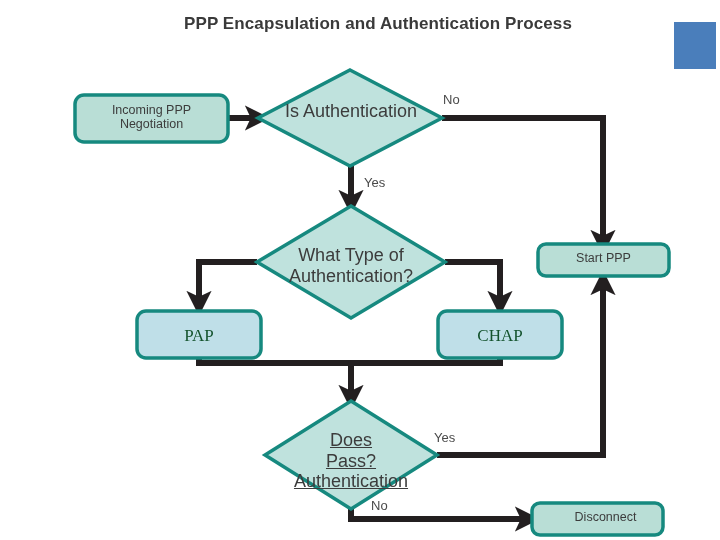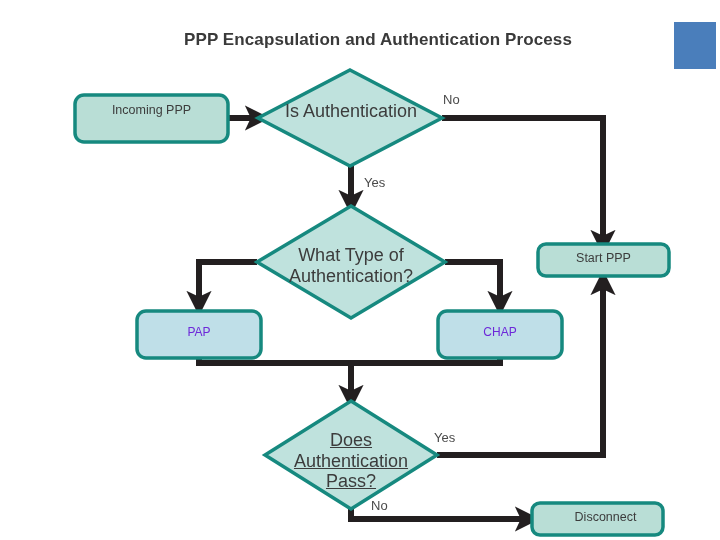--- a/index.html
+++ b/index.html
@@ -24,36 +24,36 @@
   .title {
     position: absolute;
     left: 168px;
     top: 14px;
     width: 420px;
     text-align: center;
     font-size: 17px;
     font-weight: bold;
     color: #3a3a3a;
     letter-spacing: 0.1px;
-    margin-top: 16px;
   }
   .node-label {
     position: absolute;
     text-align: center;
     color: #333333;
     line-height: 1.15;
     pointer-events: none;
   }
   .proc-label {
     font-size: 12.5px;
     color: #3c3c3c;
   }
   .proc-label-big {
-    font-size: 12px;
-    color: #6d28d9;
+    font-size: 17px;
+    color: #14532d;
+    font-family: Liberation Serif, serif;
   }
   .dia-label {
     font-size: 18px;
     color: #3c3c3c;
   }
   .edge-label {
     position: absolute;
     font-size: 13px;
     color: #4a4a4a;
     text-align: center;
@@ -133,41 +133,42 @@
       <stop offset="80%" stop-color="#a8642f"></stop>
       <stop offset="100%" stop-color="#e8dc92"></stop>
     </linearGradient>
   </defs>
 </svg>
 
 <div class="title">PPP Encapsulation and Authentication Process</div>
 
 <div class="node-label proc-label" style="left:75px; top:103px; width:153px;">
   <div>Incoming PPP</div>
+  <div>Negotiation</div>
 </div>
 
 <div class="node-label dia-label" style="left:260px; top:101px; width:182px;">
   <div>Is Authentication</div>
 </div>
 
 <div class="node-label dia-label" style="left:260px; top:245px; width:182px;">
   <div>What Type of</div>
   <div>Authentication?</div>
 </div>
 
 <div class="node-label proc-label-big" style="left:137px; top:326px; width:124px;">PAP</div>
 
 <div class="node-label proc-label-big" style="left:438px; top:326px; width:124px;">CHAP</div>
 
 <div class="node-label proc-label" style="left:538px; top:251px; width:131px;">Start PPP</div>
 
 <div class="node-label dia-label" style="left:268px; top:430px; width:166px;text-decoration:underline;">
   <div>Does</div>
+  <div>Pass?</div>
   <div>Authentication</div>
-  <div>Pass?</div>
 </div>
 
 <div class="node-label proc-label" style="left:532px; top:510px; width:131px;padding-left:8px;">Disconnect</div>
 
 <div class="edge-label" style="left:443px; top:92px;">No</div>
 
 <div class="edge-label" style="left:364px; top:175px;">Yes</div>
 
 <div class="edge-label" style="left:434px; top:430px;">Yes</div>
 

